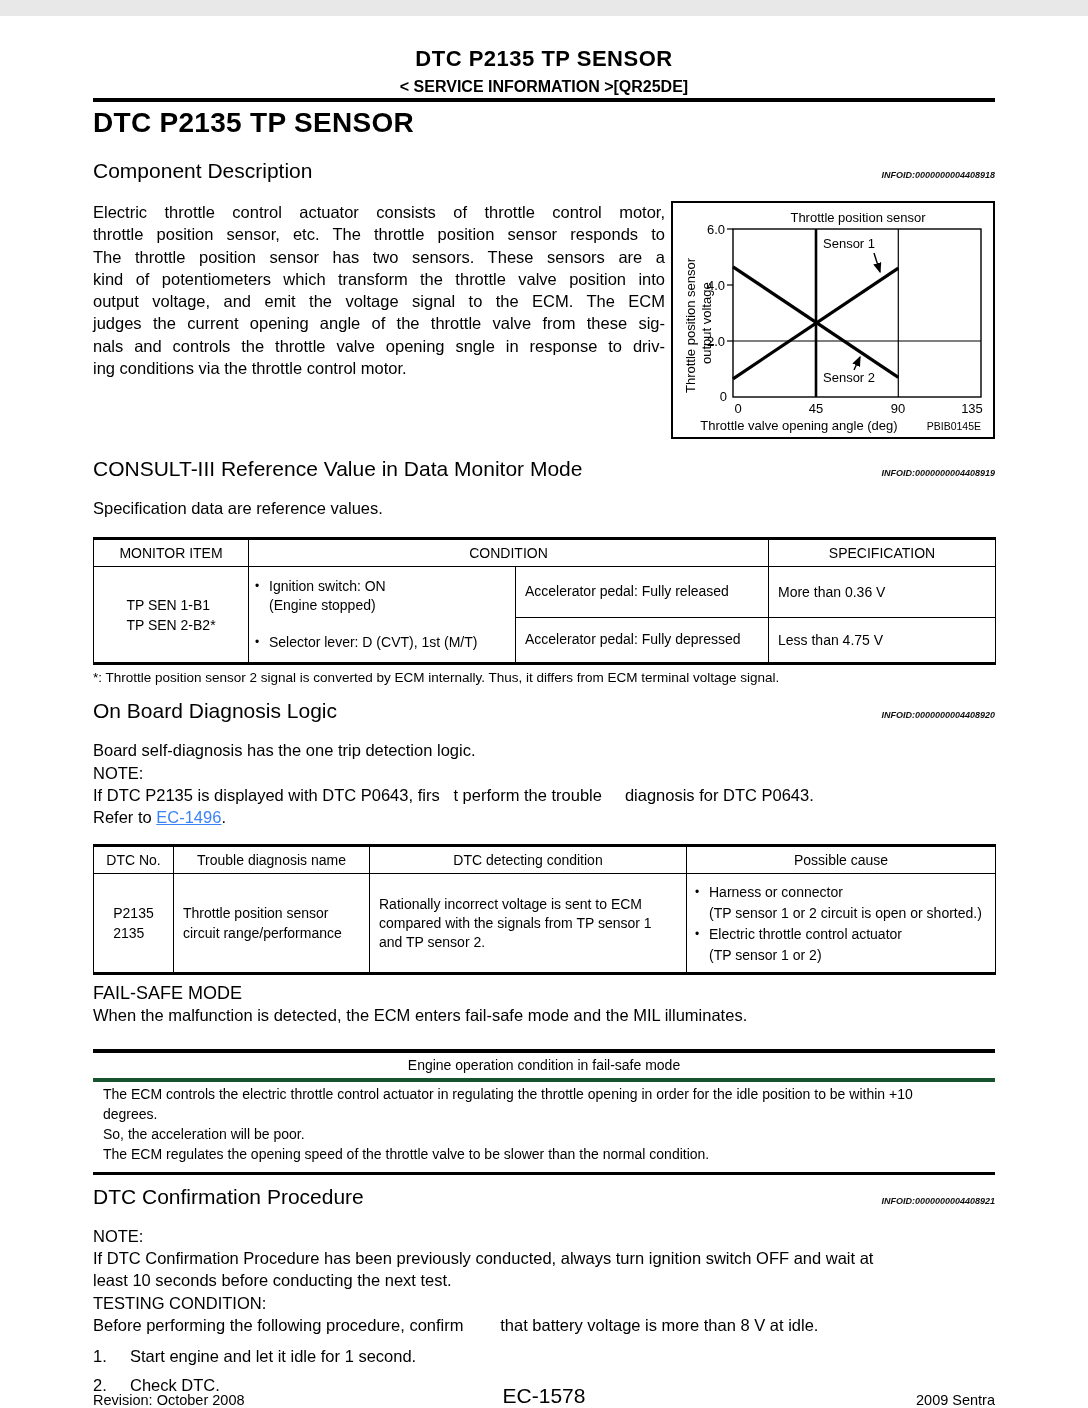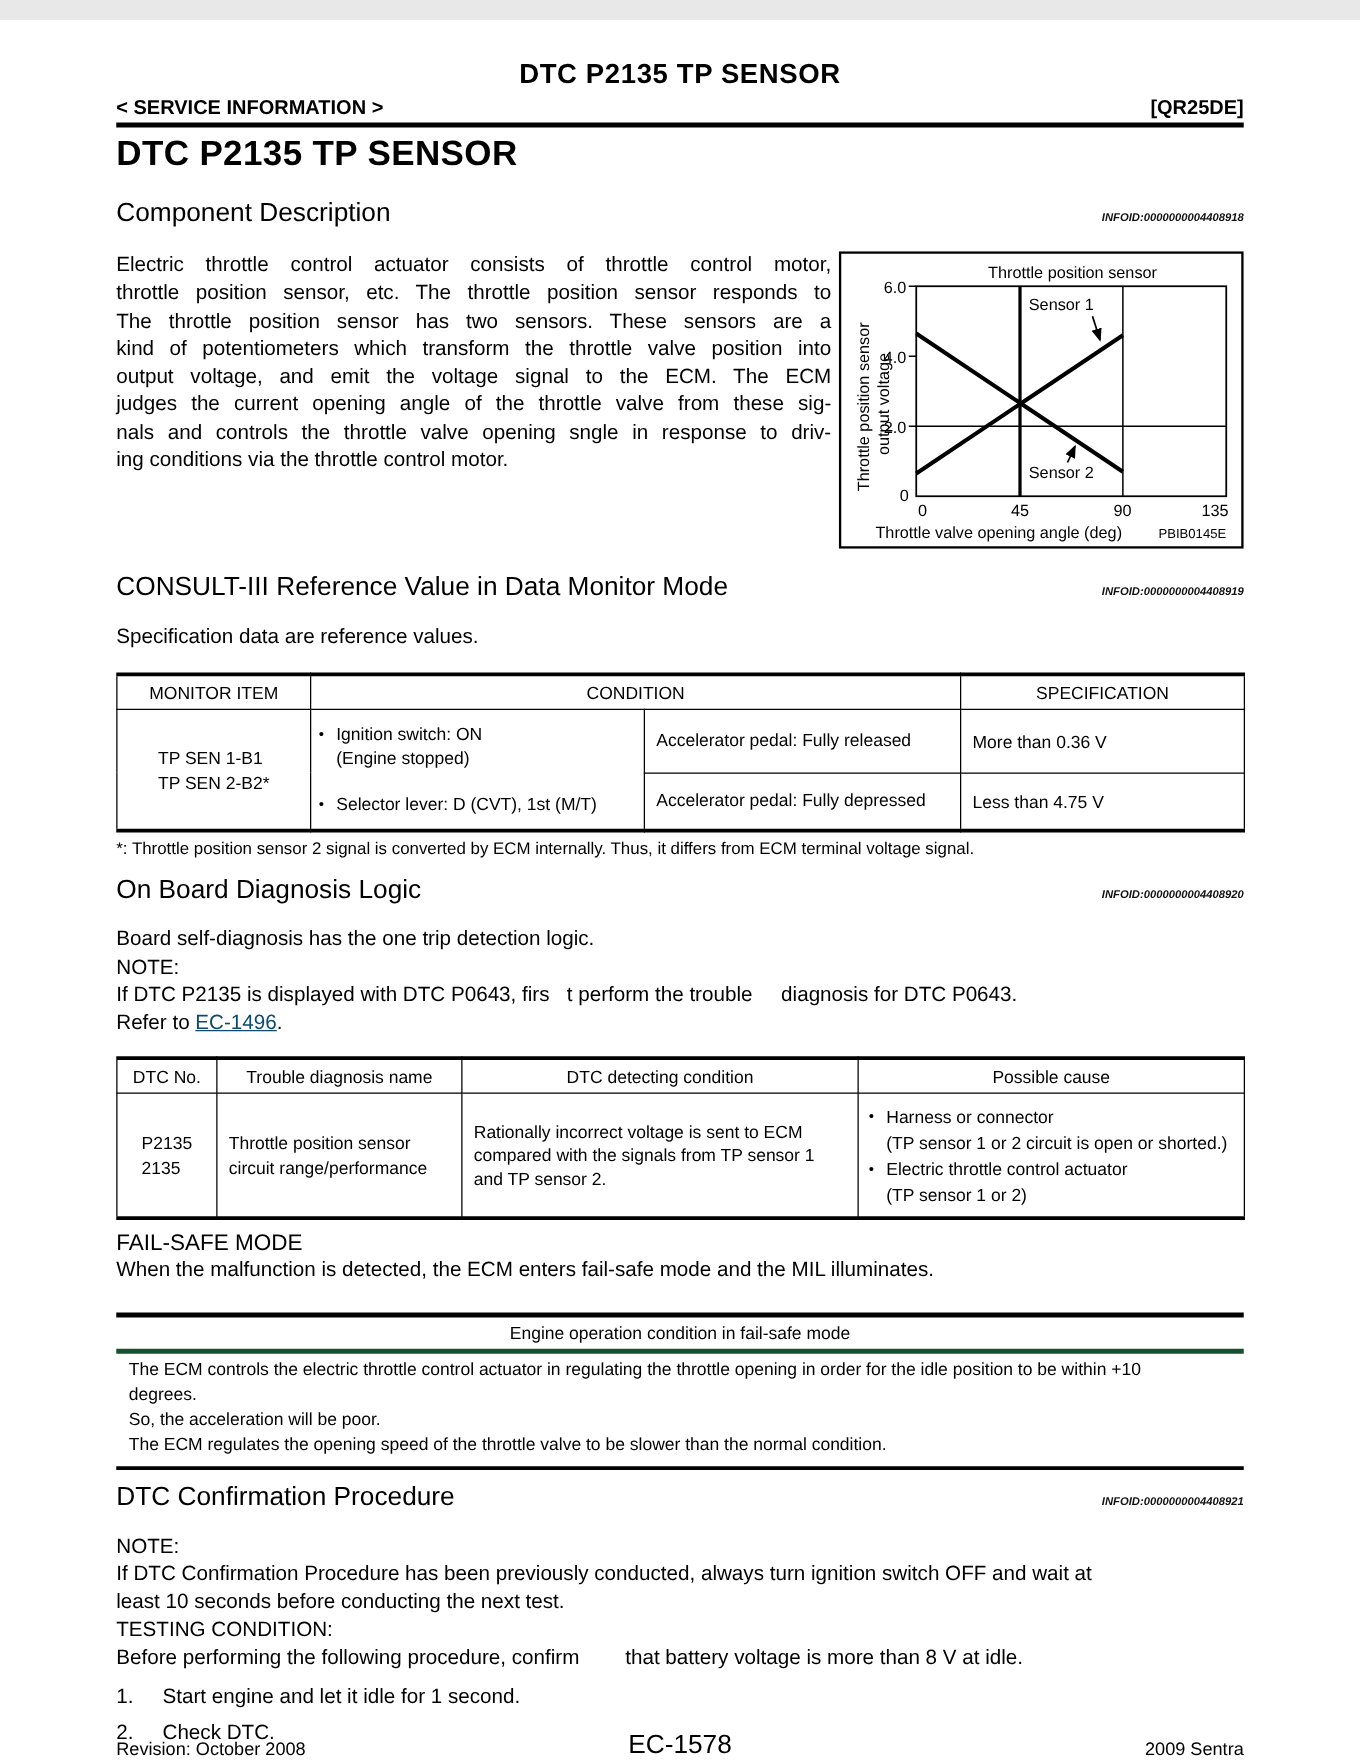--- a/index.html
+++ b/index.html
@@ -3,21 +3,21 @@
 <meta charset="utf-8">
 <style>
   * { margin:0; padding:0; box-sizing:border-box; }
   html,body { background:#e8e8e8; }
   body { font-family:"Liberation Sans", sans-serif; color:#000; }
   .page { position:relative; width:1088px; height:1408px; background:#fff; margin:16px auto;
           padding:30px 93px 0 93px; overflow:hidden; }
 
   
   .doc-title { text-align:center; font-size:22px; font-weight:bold; letter-spacing:.5px; }
-  .subhead-row { display:flex; justify-content:space-between; align-items:flex-end; margin-top:6px; }
+  .subhead-row { display:flex; justify-content:center; align-items:flex-end; margin-top:6px; }
   .svc { font-size:16px; font-weight:bold; }
   .engine { font-size:16px; font-weight:bold; }
   .thick-rule { height:4px; background:#000; margin-top:2px; }
   h1.page-heading { font-size:28px; font-weight:bold; margin-top:5px; letter-spacing:.3px; }
 
   
   .sec-row { display:flex; justify-content:space-between; align-items:baseline; }
   .sec-h2 { font-size:21px; font-weight:400; }
   .sec-h3 { font-size:18px; font-weight:400; margin-top:8px; }
   .infoid { font-size:9px; font-style:italic; font-weight:bold; color:#111; }
@@ -25,21 +25,21 @@
   
   .cd-body { display:flex; margin-top:18px; }
   .cd-para { width:572px; font-size:16.5px; line-height:22.3px; }
   .cd-para .ln { white-space:nowrap; }
   .cd-para .j { text-align:justify; text-align-last:justify; white-space:normal; }
   .figure-box { margin-left:auto; }
 
   .mt20 { margin-top:20px; } .mt16 { margin-top:16px; } .mt14 { margin-top:14px; }
   .body-text { font-size:16.5px; line-height:22.3px; }
   .prewrap { white-space:pre-wrap; }
-  a.doclink { color:#0c4a6e; text-decoration:underline; }
+  a.doclink { color:#3b82f6; text-decoration:underline; }
 
   
   table.grid { border-collapse:collapse; width:902px; table-layout:fixed; margin-top:18px;
                border-top:3px solid #000; border-bottom:3px solid #000; font-size:14px; }
   table.grid th, table.grid td { border:1px solid #000; vertical-align:middle; }
   table.grid tr:first-child th { border-top:none; }
   table.grid tr:last-child td { border-bottom:none; }
   table.grid th:first-child, table.grid td:first-child { border-left:1px solid #000; }
   table.grid th { font-weight:400; text-align:center; padding:5px 4px; }
   table.grid td { padding:6px 9px; }

